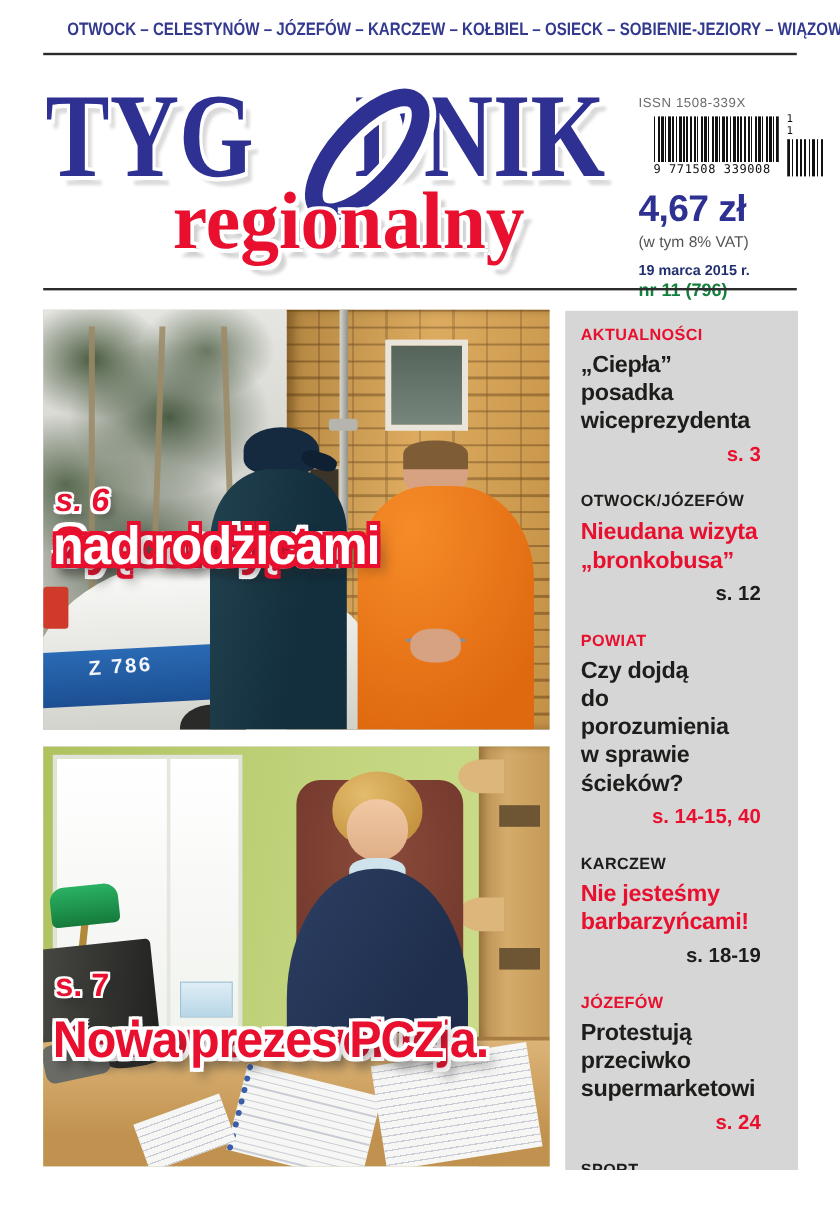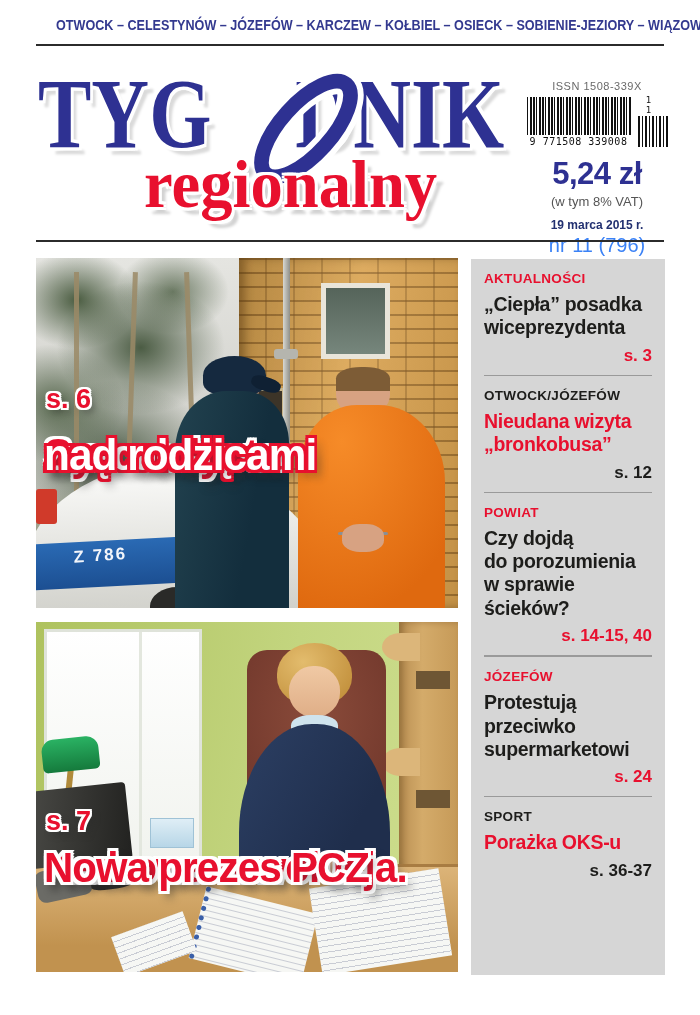--- a/index.html
+++ b/index.html
@@ -26,33 +26,33 @@
       -3px 0 0 #fff,3px 0 0 #fff,0 -3px 0 #fff,0 3px 0 #fff,7px 7px 3px rgba(0,0,0,.15);}
   .ogap{display:inline-block;width:105px;}
   .swoosh{position:absolute;left:200px;top:-18px;width:136px;height:166px;z-index:3;}
   .logo-sub{position:absolute;left:106px;top:86px;z-index:4;line-height:1;
     font-family:"Liberation Serif",serif;font-weight:bold;font-size:68px;
     color:var(--red);transform:scaleX(.95);transform-origin:left top;
     text-shadow:-3px -3px 0 #fff,-3px 3px 0 #fff,3px -3px 0 #fff,3px 3px 0 #fff,
       -3px 0 0 #fff,3px 0 0 #fff,0 -3px 0 #fff,0 3px 0 #fff,7px 7px 3px rgba(0,0,0,.18);}
 
   
-  .issue-box{position:absolute;top:80px;right:20px;width:166px;text-align:center;}
+  .issue-box{position:absolute;top:80px;right:2px;width:166px;text-align:left;}
   .issn{font-size:11px;color:#6a6a6a;letter-spacing:.5px;}
   .barcode-row{display:flex;justify-content:center;align-items:flex-end;gap:7px;margin-top:3px;}
   .ean{width:104px;}
   .ean-bars{height:38px;background:repeating-linear-gradient(90deg,#111 0 1px,#fff 1px 3px,#111 3px 5px,#fff 5px 6px,#111 6px 8px,#fff 8px 9px);}
   .ean-digits{font-family:"DejaVu Sans Mono",monospace;font-size:10px;color:#111;margin-top:1px;letter-spacing:.5px;white-space:nowrap;}
   .addon{width:30px;}
   .addon-digits{font-family:"DejaVu Sans Mono",monospace;font-size:9px;color:#111;letter-spacing:8px;margin-bottom:1px;}
   .addon-bars{height:31px;background:repeating-linear-gradient(90deg,#111 0 2px,#fff 2px 4px,#111 4px 5px,#fff 5px 7px);}
   .price{font-size:31px;font-weight:bold;color:var(--navy);margin-top:9px;letter-spacing:-.5px;}
   .vat-note{font-size:13px;color:#555;margin-top:2px;}
   .issue-date{font-size:12px;font-weight:bold;color:#223070;margin-top:9px;}
-  .issue-number{font-size:20px;font-weight:normal;color:#3b82f6;margin-top:2px;}
+  .issue-number{font-size:15px;font-weight:bold;color:#15803d;margin-top:2px;}
 
   
   .photo{position:absolute;left:36px;width:422px;height:350px;overflow:hidden;background:#cfcfc9;}
   .photo1{top:258px;}
   .photo2{top:622px;}
   .photo *{position:absolute;}
 
   
   .p1-sky{inset:0;background:linear-gradient(#e5e5e1,#c9c9c3 70%,#bebeb8);}
   .p1-trees{left:0;top:0;width:54%;height:80%;background-image:
@@ -125,37 +125,37 @@
   .p2-bluebox{left:27%;top:56%;width:10%;height:8%;background:linear-gradient(#dfeef6,#b7d6e7);border:1px solid #9fc2d6;z-index:2;}
   .p2-paper{background:#f6f7f4;background-image:repeating-linear-gradient(rgba(0,0,0,0) 0 5px,#c9ccd4 5px 6px);z-index:3;}
   .p2-paper.pp1{left:38%;top:79%;width:26%;height:21%;transform:rotate(14deg);border-left:5px dotted #3a5fa8;}
   .p2-paper.pp2{left:66%;top:73%;width:31%;height:25%;transform:rotate(-9deg);}
   .p2-paper.pp3{left:19%;top:86%;width:18%;height:12%;transform:rotate(-20deg);}
 
   
   .pageref{position:absolute;left:10px;font-size:27px;font-weight:bold;z-index:6;color:var(--red);
     text-shadow:-2px -2px 0 #fff,-2px 2px 0 #fff,2px -2px 0 #fff,2px 2px 0 #fff,
       -2px 0 0 #fff,2px 0 0 #fff,0 -2px 0 #fff,0 2px 0 #fff,4px 5px 6px rgba(40,40,40,.5);}
-  .photo1 .pageref{top:126px;}
+  .photo1 .pageref{top:144px;font-style:italic;}
   .photo2 .pageref{top:184px;}
   .photo-head{position:absolute;left:8px;font-weight:bold;line-height:1.18;letter-spacing:-1px;
     transform:scaleX(.94);transform-origin:left top;white-space:nowrap;z-index:6;}
   .photo1 .photo-head{top:170px;font-size:45px;}
   .photo2 .photo-head{top:220px;font-size:43px;}
   .ln-red{color:var(--red);
     text-shadow:-3px -3px 0 #fff,-3px 3px 0 #fff,3px -3px 0 #fff,3px 3px 0 #fff,
       -3px 0 0 #fff,3px 0 0 #fff,0 -3px 0 #fff,0 3px 0 #fff,6px 7px 9px rgba(40,40,40,.5);}
   .ln-white{color:#fff;
     text-shadow:-3px -3px 0 var(--red),-3px 3px 0 var(--red),3px -3px 0 var(--red),3px 3px 0 var(--red),
       -3px 0 0 var(--red),3px 0 0 var(--red),0 -3px 0 var(--red),0 3px 0 var(--red),6px 7px 9px rgba(40,40,40,.45);}
 
   
   .sidebar{position:absolute;left:471px;top:259px;width:194px;height:716px;background:var(--sb-bg);
     overflow:hidden;display:flex;flex-direction:column;}
-  .sb-item{padding:12px 13px 9px 13px;}
+  .sb-item{padding:12px 31px 9px 13px;}
   .sb-section{font-size:13.5px;font-weight:bold;letter-spacing:.3px;margin-bottom:7px;}
   .sb-headline{font-size:19.5px;font-weight:bold;line-height:1.2;letter-spacing:-.3px;}
   .sb-page{font-size:17px;font-weight:bold;text-align:right;margin-top:6px;}
   .sb-divider{height:1px;background:#9a9a9a;margin:0 13px;}
   .c-red{color:var(--red);}
   .c-black{color:var(--black);}
 </style>
 </head>
 <body>
 
@@ -180,21 +180,21 @@
     <div class="barcode-row">
       <div class="ean">
         <div class="ean-bars"></div>
         <div class="ean-digits">9 771508 339008</div>
       </div>
       <div class="addon">
         <div class="addon-digits">1 1</div>
         <div class="addon-bars"></div>
       </div>
     </div>
-    <div class="price">5,24 zł</div>
+    <div class="price">4,67 zł</div>
     <div class="vat-note">(w tym 8% VAT)</div>
     <div class="issue-date">19 marca 2015 r.</div>
     <div class="issue-number">nr 11 (796)</div>
   </div>
 
   <div class="rule rule-mid"></div>
 
   <div class="photo photo1">
     <div class="p1-sky"></div>
     <div class="p1-trees"></div>
@@ -292,20 +292,28 @@
       <div class="sb-section c-red">POWIAT</div>
       <div class="sb-headline c-black">
           <div>Czy dojdą</div>
           <div>do porozumienia</div>
           <div>w sprawie</div>
           <div>ścieków?</div>
         </div>
       <div class="sb-page c-red">s. 14-15, 40</div>
     </div>
   <div class="sb-divider"></div>
+    <div class="sb-item">
+      <div class="sb-section c-black">KARCZEW</div>
+      <div class="sb-headline c-red">
+          <div>Nie jesteśmy</div>
+          <div>barbarzyńcami!</div>
+        </div>
+      <div class="sb-page c-black">s. 18-19</div>
+    </div>
   <div class="sb-divider"></div>
     <div class="sb-item">
       <div class="sb-section c-red">JÓZEFÓW</div>
       <div class="sb-headline c-black">
           <div>Protestują</div>
           <div>przeciwko</div>
           <div>supermarketowi</div>
         </div>
       <div class="sb-page c-red">s. 24</div>
     </div>

